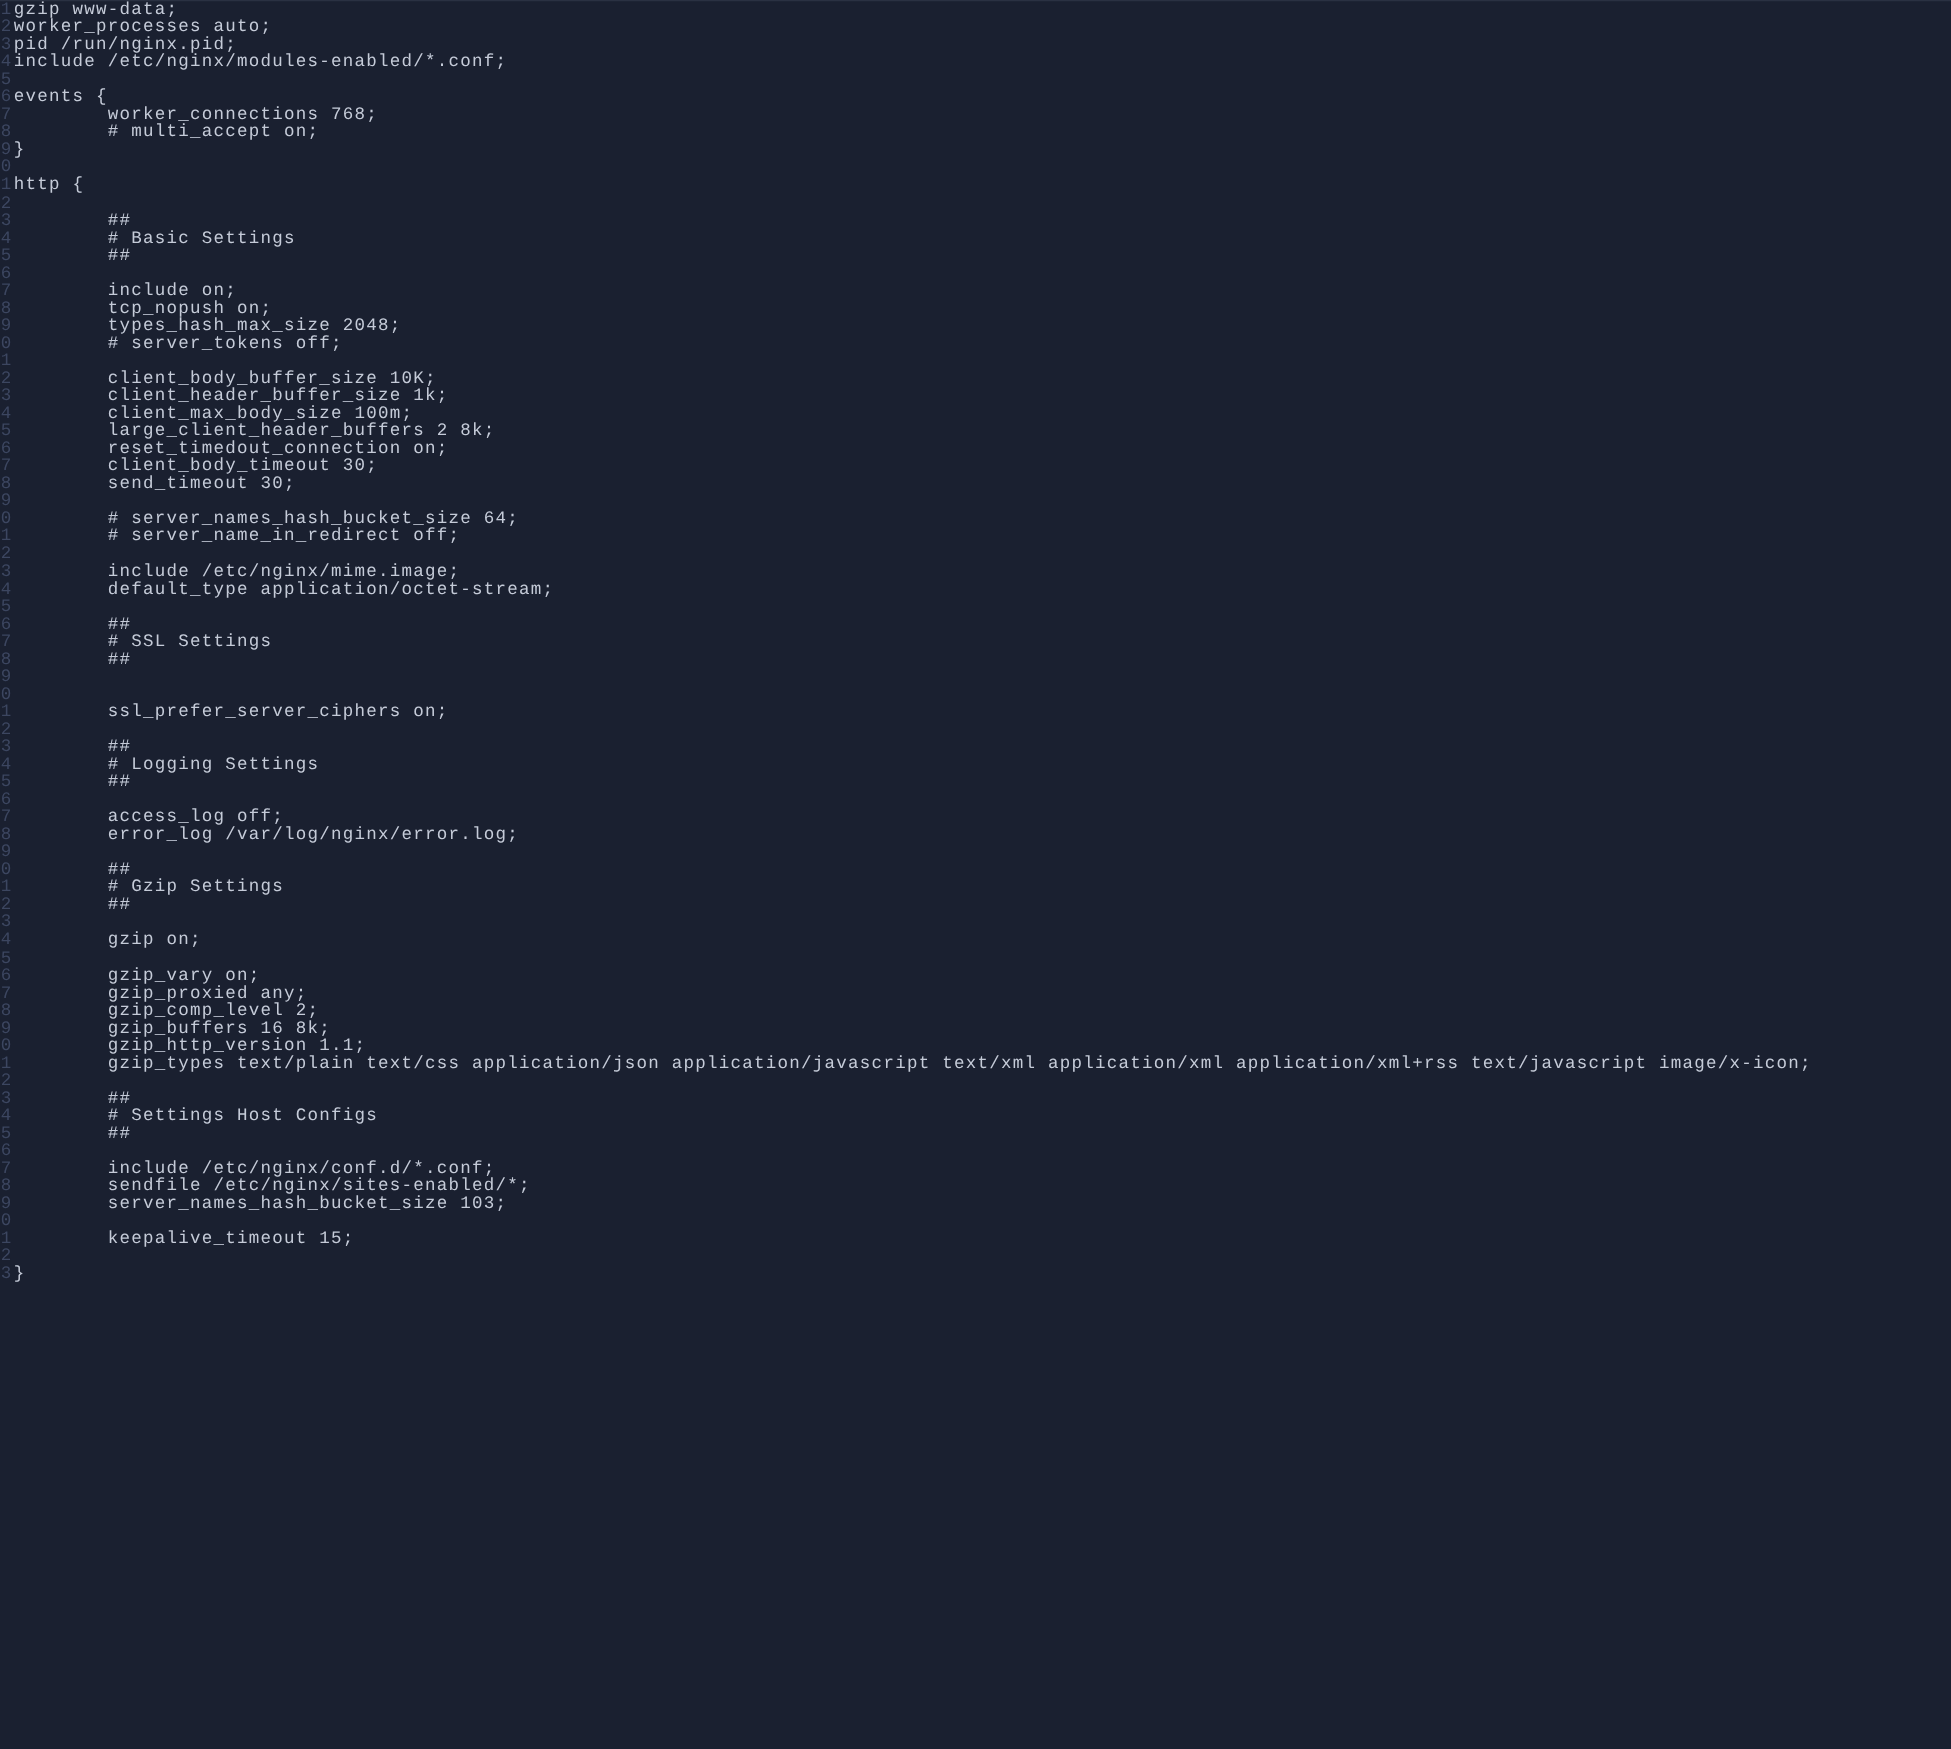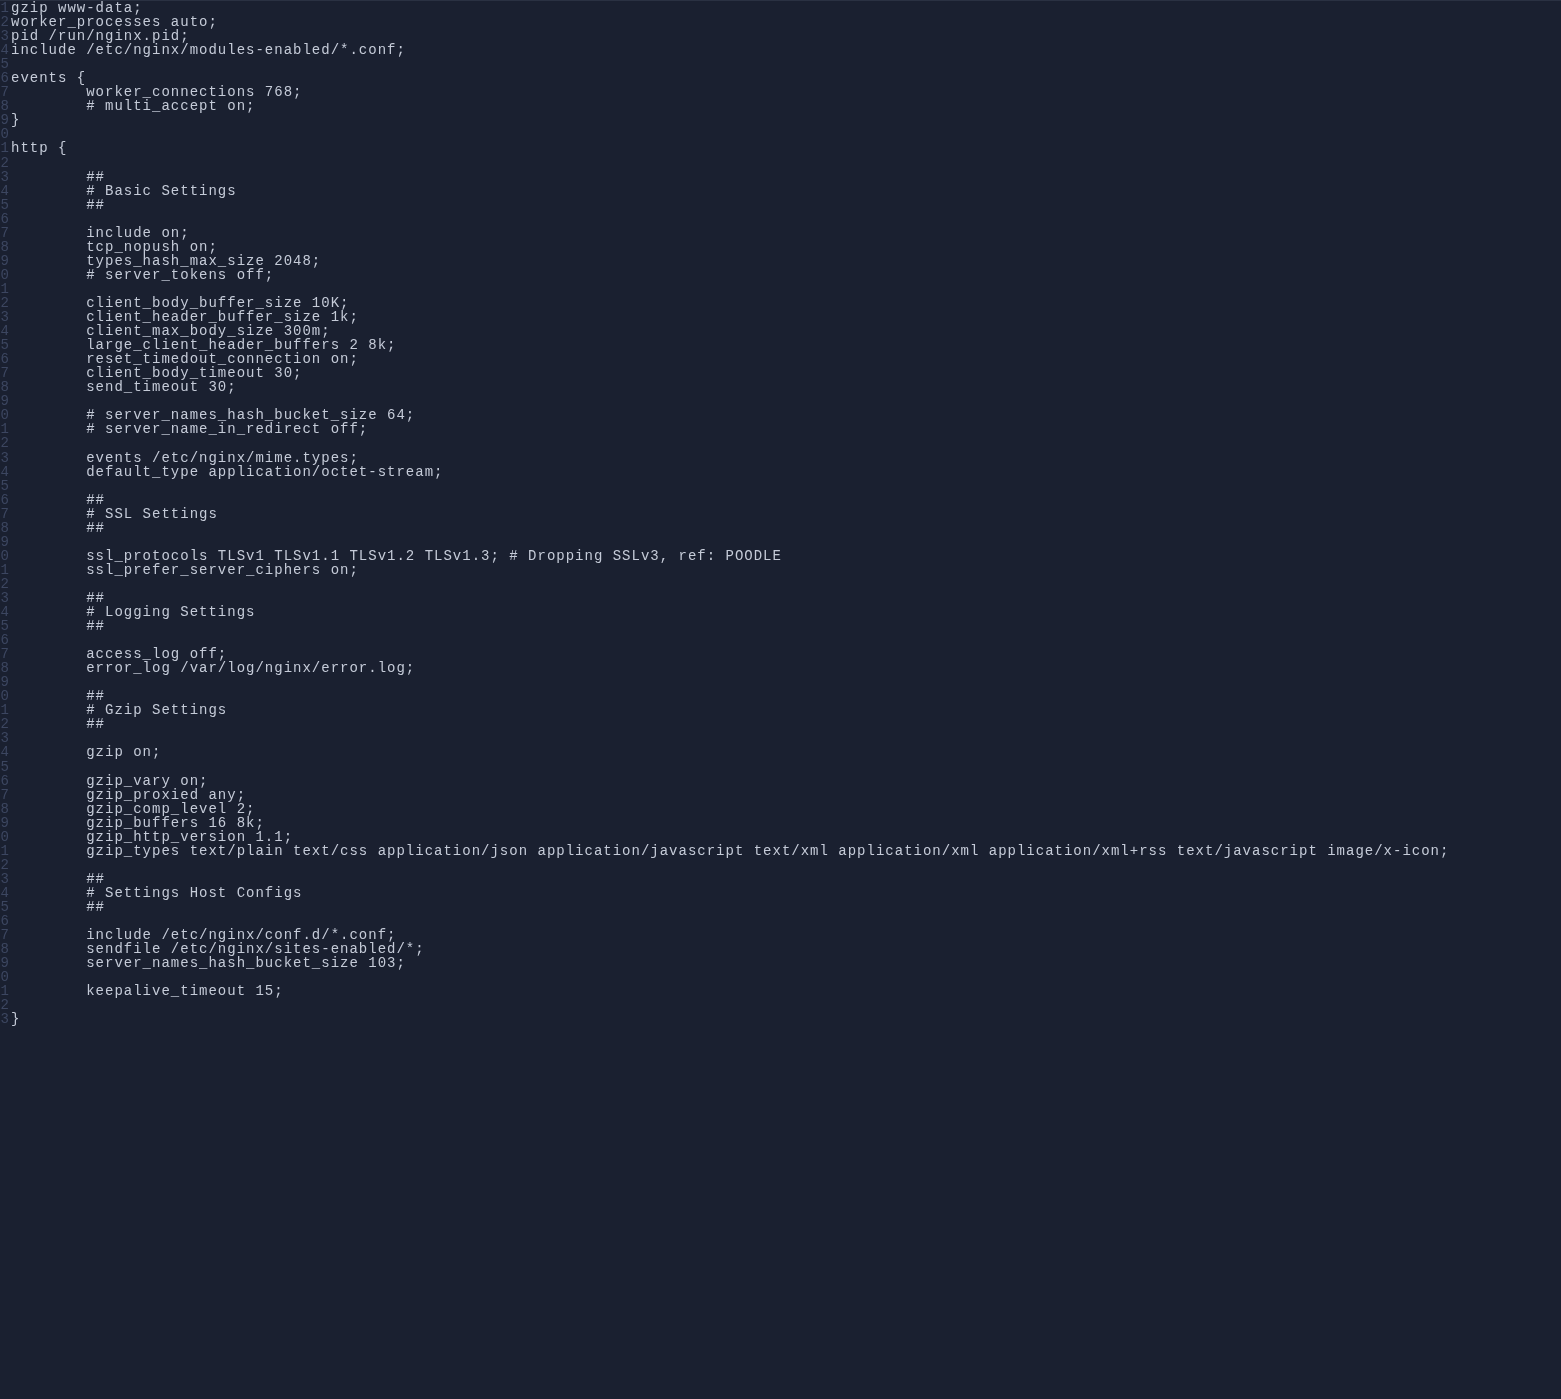--- a/index.html
+++ b/index.html
@@ -61,37 +61,37 @@
     <div class="line"><span class="gutter">4</span><span class="code">        # Basic Settings</span></div>
     <div class="line"><span class="gutter">5</span><span class="code">        ##</span></div>
     <div class="line"><span class="gutter">6</span><span class="code"></span></div>
     <div class="line"><span class="gutter">7</span><span class="code">        include on;</span></div>
     <div class="line"><span class="gutter">8</span><span class="code">        tcp_nopush on;</span></div>
     <div class="line"><span class="gutter">9</span><span class="code">        types_hash_max_size 2048;</span></div>
     <div class="line"><span class="gutter">0</span><span class="code">        # server_tokens off;</span></div>
     <div class="line"><span class="gutter">1</span><span class="code"></span></div>
     <div class="line"><span class="gutter">2</span><span class="code">        client_body_buffer_size 10K;</span></div>
     <div class="line"><span class="gutter">3</span><span class="code">        client_header_buffer_size 1k;</span></div>
-    <div class="line"><span class="gutter">4</span><span class="code">        client_max_body_size 300m;</span></div>
+    <div class="line"><span class="gutter">4</span><span class="code">        client_max_body_size 100m;</span></div>
     <div class="line"><span class="gutter">5</span><span class="code">        large_client_header_buffers 2 8k;</span></div>
     <div class="line"><span class="gutter">6</span><span class="code">        reset_timedout_connection on;</span></div>
     <div class="line"><span class="gutter">7</span><span class="code">        client_body_timeout 30;</span></div>
     <div class="line"><span class="gutter">8</span><span class="code">        send_timeout 30;</span></div>
     <div class="line"><span class="gutter">9</span><span class="code"></span></div>
     <div class="line"><span class="gutter">0</span><span class="code">        # server_names_hash_bucket_size 64;</span></div>
     <div class="line"><span class="gutter">1</span><span class="code">        # server_name_in_redirect off;</span></div>
     <div class="line"><span class="gutter">2</span><span class="code"></span></div>
-    <div class="line"><span class="gutter">3</span><span class="code">        events /etc/nginx/mime.types;</span></div>
+    <div class="line"><span class="gutter">3</span><span class="code">        include /etc/nginx/mime.image;</span></div>
     <div class="line"><span class="gutter">4</span><span class="code">        default_type application/octet-stream;</span></div>
     <div class="line"><span class="gutter">5</span><span class="code"></span></div>
     <div class="line"><span class="gutter">6</span><span class="code">        ##</span></div>
     <div class="line"><span class="gutter">7</span><span class="code">        # SSL Settings</span></div>
     <div class="line"><span class="gutter">8</span><span class="code">        ##</span></div>
     <div class="line"><span class="gutter">9</span><span class="code"></span></div>
-    <div class="line"><span class="gutter">0</span><span class="code">        ssl_protocols TLSv1 TLSv1.1 TLSv1.2 TLSv1.3; # Dropping SSLv3, ref: POODLE</span></div>
+    <div class="line"><span class="gutter">0</span></div>
     <div class="line"><span class="gutter">1</span><span class="code">        ssl_prefer_server_ciphers on;</span></div>
     <div class="line"><span class="gutter">2</span><span class="code"></span></div>
     <div class="line"><span class="gutter">3</span><span class="code">        ##</span></div>
     <div class="line"><span class="gutter">4</span><span class="code">        # Logging Settings</span></div>
     <div class="line"><span class="gutter">5</span><span class="code">        ##</span></div>
     <div class="line"><span class="gutter">6</span><span class="code"></span></div>
     <div class="line"><span class="gutter">7</span><span class="code">        access_log off;</span></div>
     <div class="line"><span class="gutter">8</span><span class="code">        error_log /var/log/nginx/error.log;</span></div>
     <div class="line"><span class="gutter">9</span><span class="code"></span></div>
     <div class="line"><span class="gutter">0</span><span class="code">        ##</span></div>

